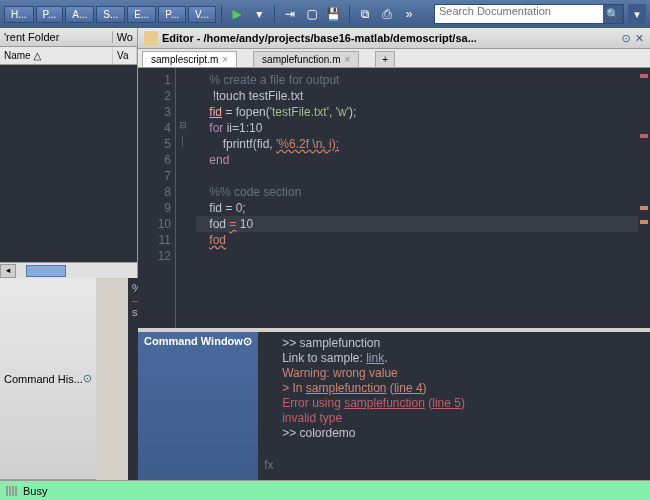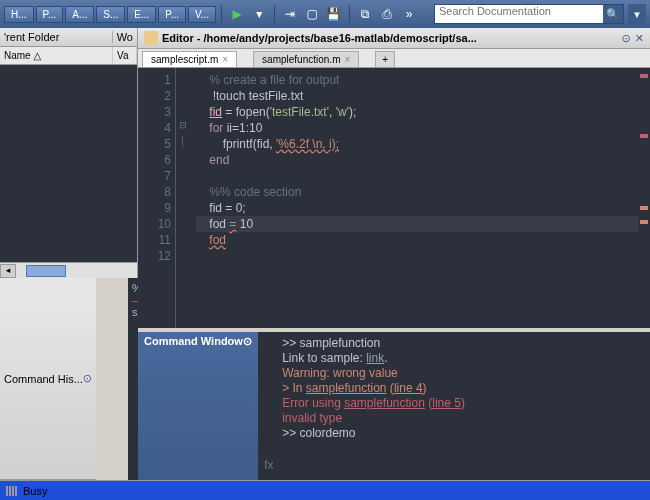--- a/index.html
+++ b/index.html
@@ -60,21 +60,21 @@
 .cmd-hdr { background: linear-gradient(#4a6a9e, #3e5c8a); color: #fff; padding: 3px 6px; display: flex; font-weight: bold; font-size: 11px; }
 .cmd-hdr .ctrl { margin-left: auto; cursor: pointer; }
 .cmd-body { flex: 1; background: #2b303b; color: #c0c5ce; font-family: monospace; font-size: 12px; padding: 4px 6px; display: flex; }
 .cmd-fx { width: 18px; color: #65737e; display: flex; align-items: flex-end; padding-bottom: 4px; }
 .cmd-txt { flex: 1; }
 .cmd-txt div { line-height: 15px; white-space: pre; }
 .lnk { color: #8fa1b3; text-decoration: underline; }
 .wr { color: #d08770; }
 .er { color: #bf616a; }
 .ul { text-decoration: underline; }
-.status { height: 20px; background: #1d4ed8; border-top: 1px solid #999; display: flex; align-items: center; padding: 0 6px; font-size: 11px; }
+.status { height: 20px; background: #86efac; border-top: 1px solid #999; display: flex; align-items: center; padding: 0 6px; font-size: 11px; }
 .status .bars { display: flex; gap: 1px; margin-right: 6px; }
 .status .bars span { width: 2px; height: 10px; background: #999; }
 </style>
 </head>
 <body>
 
 <div class="toolbar">
   <button class="tab-btn">H...</button>
   <button class="tab-btn">P...</button>
   <button class="tab-btn">A...</button>

